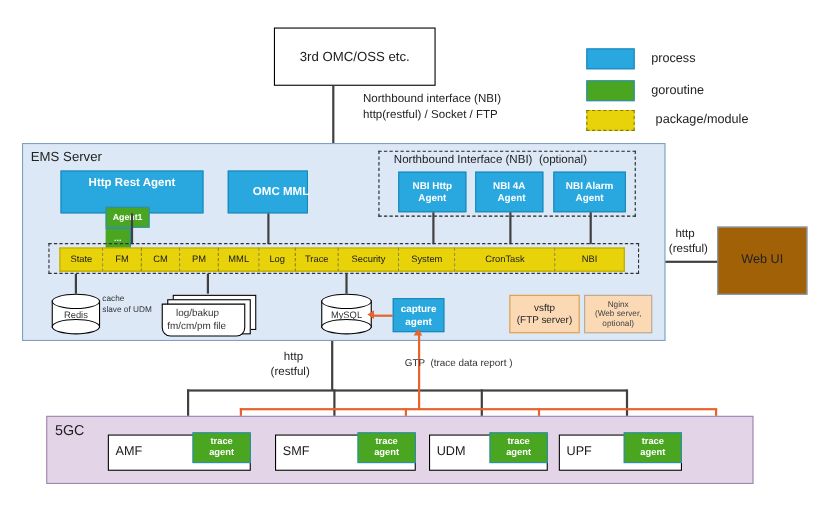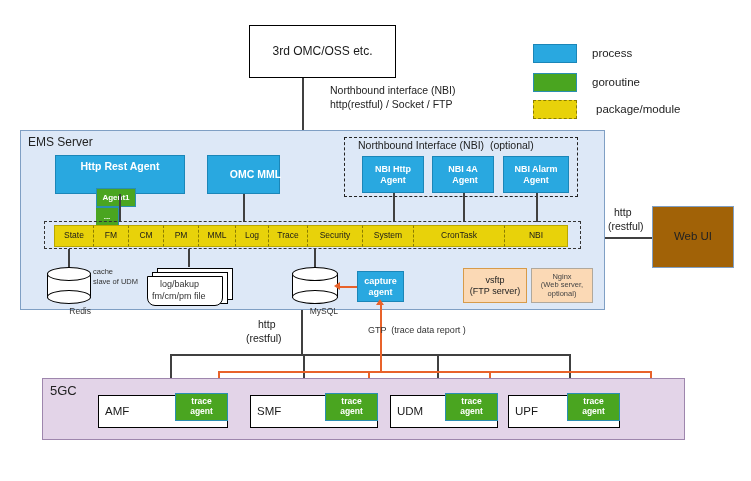--- a/index.html
+++ b/index.html
@@ -30,21 +30,21 @@
 
   .lbl{font-size:10.5px;color:#222;}
   .lbl-s{font-size:9px;color:#333;}
   .lbl-xs{font-size:7.5px;color:#333;}
 
   
   .cyl{position:absolute;}
   .cyl .body{position:absolute;left:0;right:0;top:6px;bottom:6px;background:#fff;border-left:1px solid #000;border-right:1px solid #000;}
   .cyl .bot{position:absolute;left:0;right:0;bottom:0;height:12px;background:#fff;border:1px solid #000;border-radius:50%;border-top-color:#000;}
   .cyl .cap{position:absolute;left:0;right:0;top:0;height:12px;background:#fff;border:1px solid #000;border-radius:50%;z-index:3;}
-  .cyl .lab{position:absolute;left:0;right:0;top:50%;transform:translateY(-45%);text-align:right;font-size:8.5px;color:#333;z-index:4;margin-top:24px;}
+  .cyl .lab{position:absolute;left:0;right:0;top:50%;transform:translateY(-45%);text-align:center;font-size:8.5px;color:#333;z-index:4;}
   .arrow-l{position:absolute;width:0;height:0;border-top:4px solid transparent;border-bottom:4px solid transparent;border-right:6px solid #e8622a;}
   .arrow-u{position:absolute;width:0;height:0;border-left:4px solid transparent;border-right:4px solid transparent;border-bottom:6px solid #e8622a;}
   .swatch{border:1px solid #1b86b8;}
 </style>
 </head>
 <body>
 
 <div class="abs whitebox ctr" style="left:249px;top:25px;width:147px;height:53px;">
   <span class="txt" style="font-size:12px;">3rd OMC/OSS etc.</span>
 </div>

